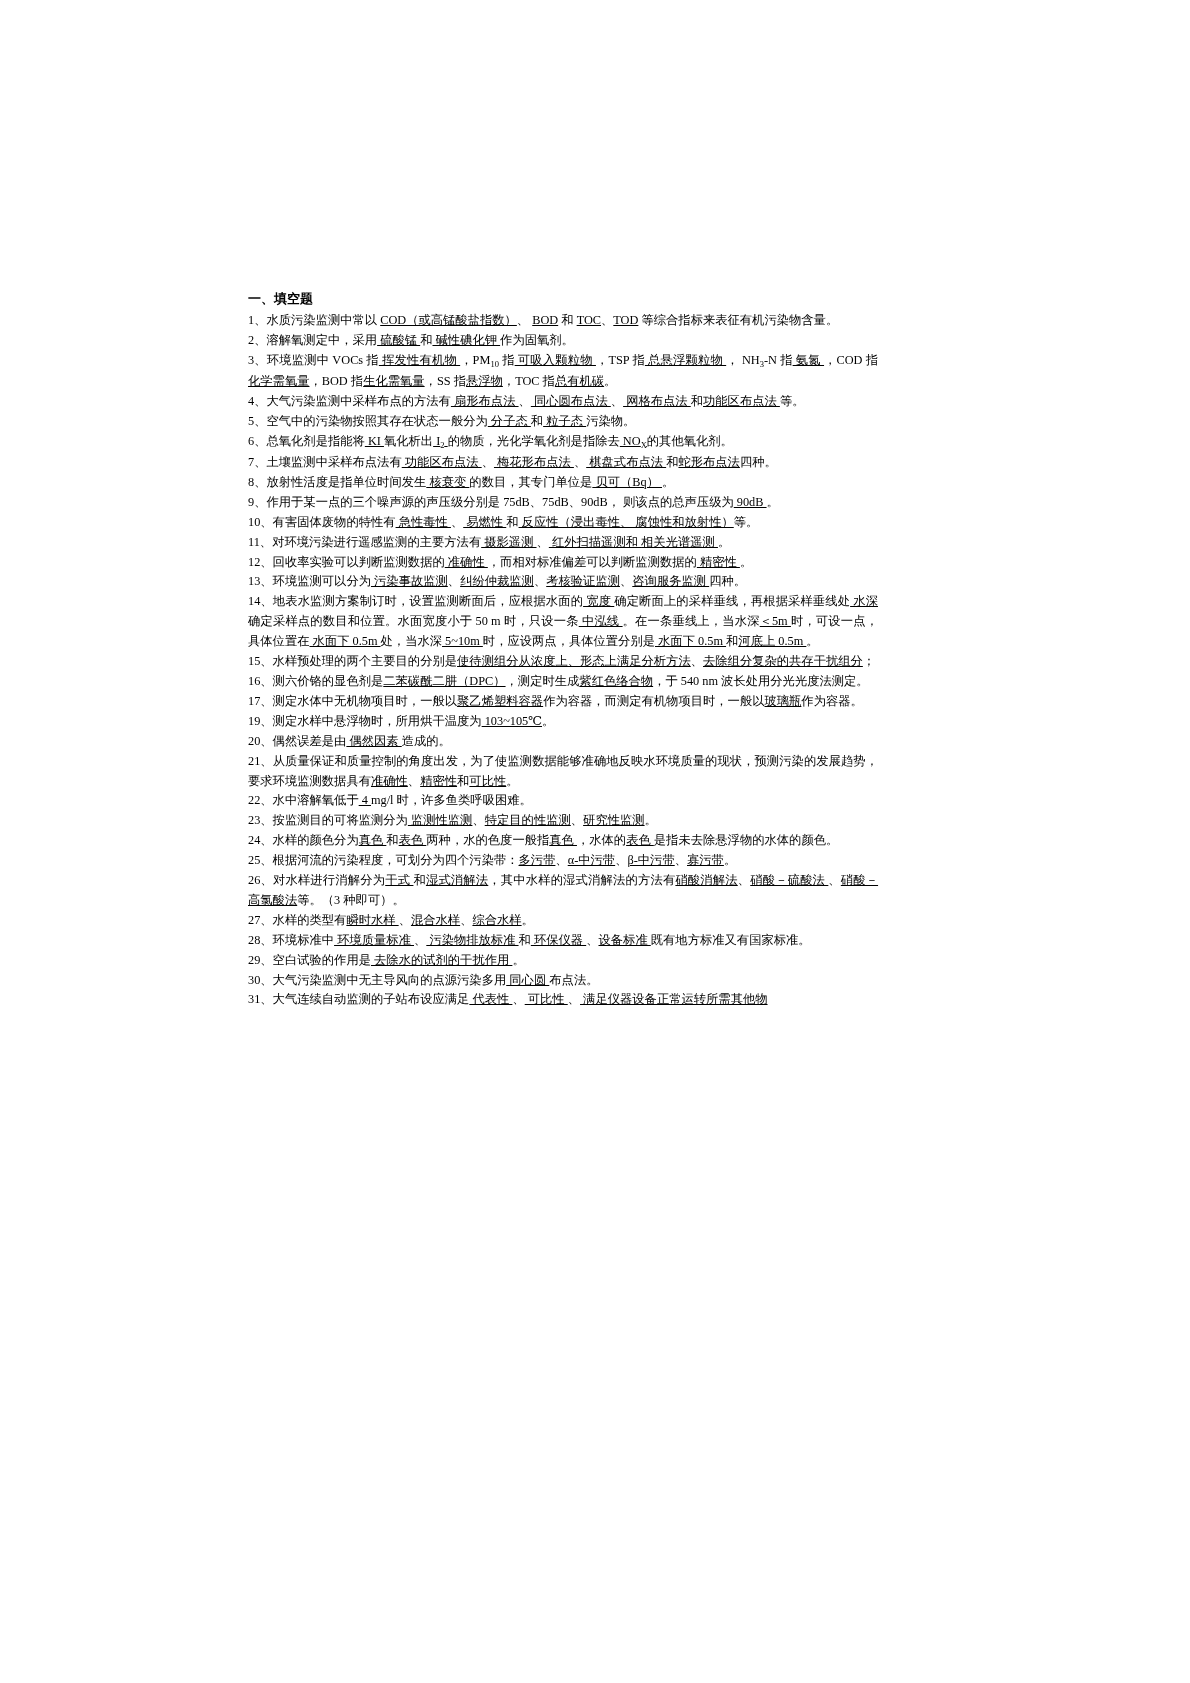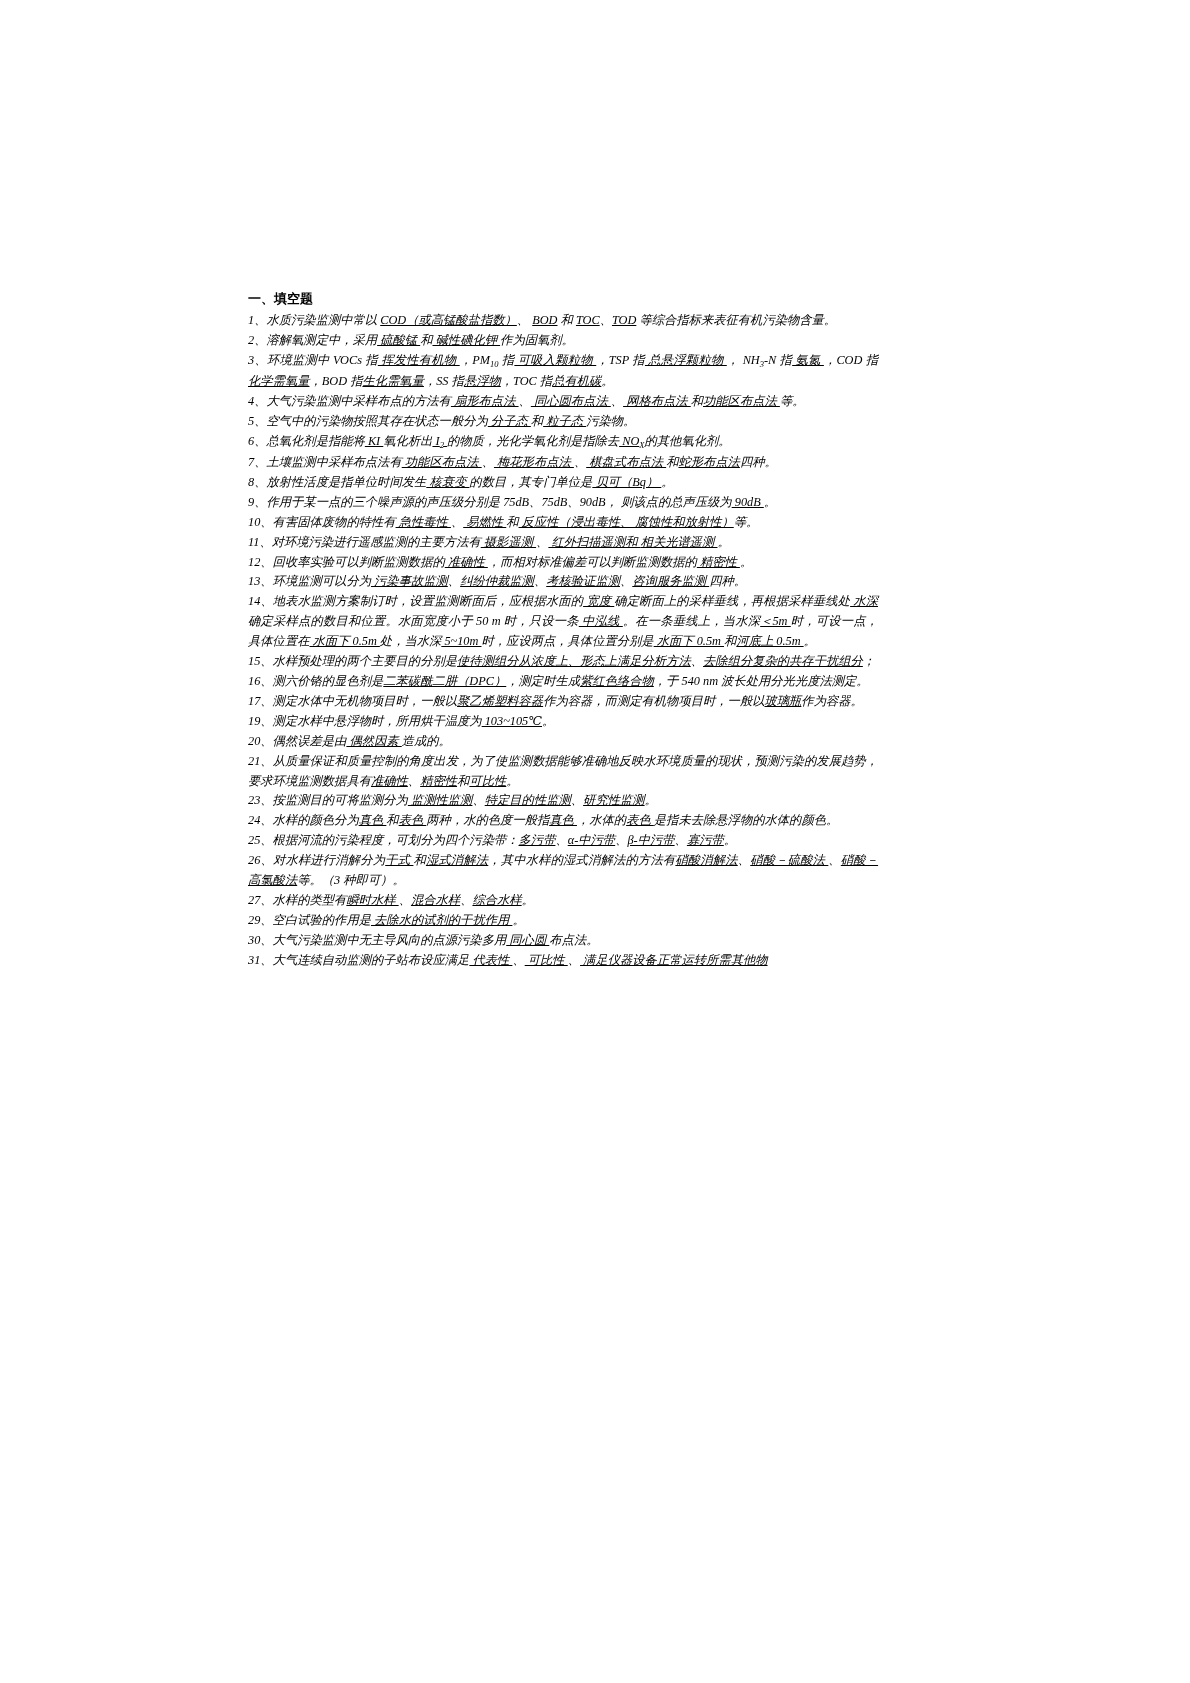--- a/index.html
+++ b/index.html
@@ -34,21 +34,20 @@
   .title {
     font-weight: bold;
     font-size: 13px;
     margin-bottom: 2px;
     font-family: "Liberation Sans", "DejaVu Sans", sans-serif;
   }
   p.item {
     margin: 0;
     padding: 0;
     text-indent: 0;
-    font-style: italic;
   }
   sub {
     font-size: 8.5px;
     vertical-align: sub;
     margin-top: 12px;
   }
 </style>
 </head>
 <body>
 
@@ -69,23 +68,25 @@
         <p class="item">11、对环境污染进行遥感监测的主要方法有<u> 摄影遥测 </u>、<u> 红外扫描遥测和 </u><u>相关光谱遥测 </u>。</p>
         <p class="item">12、回收率实验可以判断监测数据的<u> 准确性 </u>，而相对标准偏差可以判断监测数据的<u> 精密性 </u>。</p>
         <p class="item">13、环境监测可以分为<u> 污染事故监测</u>、<u>纠纷仲裁监测</u>、<u>考核验证监测</u>、<u>咨询服务监测 </u>四种。</p>
         <p class="item">14、地表水监测方案制订时，设置监测断面后，应根据水面的<u> 宽度 </u>确定断面上的采样垂线，再根据采样垂线处<u> 水深 </u>确定采样点的数目和位置。水面宽度小于 50 m 时，只设一条<u> 中泓线 </u>。在一条垂线上，当水深<u>＜5m </u>时，可设一点，具体位置在<u> 水面下 0.5m </u>处，当水深<u> 5~10m </u>时，应设两点，具体位置分别是<u> 水面下 0.5m </u>和<u>河底上 0.5m </u>。</p>
         <p class="item">15、水样预处理的两个主要目的分别是<u>使待测组分从浓度上、形态上满足分析方法</u>、<u>去除组分复杂的共存干扰组分</u>；</p>
         <p class="item">16、测六价铬的显色剂是<u>二苯碳酰二肼（DPC）</u>，测定时生成<u>紫红色络合物</u>，于 540 nm 波长处用分光光度法测定。</p>
         <p class="item">17、测定水体中无机物项目时，一般以<u>聚乙烯塑料容器</u>作为容器，而测定有机物项目时，一般以<u>玻璃瓶</u>作为容器。</p>
         <p class="item">19、测定水样中悬浮物时，所用烘干温度为<u> 103~105℃</u>。</p>
         <p class="item">20、偶然误差是由<u> 偶然因素 </u>造成的。</p>
         <p class="item">21、从质量保证和质量控制的角度出发，为了使监测数据能够准确地反映水环境质量的现状，预测污染的发展趋势，要求环境监测数据具有<u>准确性</u>、<u>精密性</u>和<u>可比性</u>。</p>
+        <p class="item">22、水中溶解氧低于<u> 4 </u> mg/l 时，许多鱼类呼吸困难。</p>
         <p class="item">23、按监测目的可将监测分为<u> 监测性监测</u>、<u>特定目的性监测</u>、<u>研究性监测</u>。</p>
         <p class="item">24、水样的颜色分为<u>真色 </u>和<u>表色 </u>两种，水的色度一般指<u>真色 </u>，水体的<u>表色 </u>是指未去除悬浮物的水体的颜色。</p>
         <p class="item">25、根据河流的污染程度，可划分为四个污染带：<u>多污带</u>、<u>α-中污带</u>、<u>β-中污带</u>、<u>寡污带</u>。</p>
         <p class="item">26、对水样进行消解分为<u>干式 </u>和<u>湿式消解法</u>，其中水样的湿式消解法的方法有<u>硝酸消解法</u>、<u>硝酸－硫酸法 </u>、<u>硝酸－高氯酸法</u>等。（3 种即可）。</p>
         <p class="item">27、水样的类型有<u>瞬时水样 </u>、<u>混合水样</u>、<u>综合水样</u>。</p>
+        <p class="item">28、环境标准中<u> 环境质量标准 </u>、<u> 污染物排放标准 </u>和<u> 环保仪器 </u>、<u>设备标准 </u>既有地方标准又有国家标准。</p>
         <p class="item">29、空白试验的作用是<u> 去除水的试剂的干扰作用 </u>。</p>
         <p class="item">30、大气污染监测中无主导风向的点源污染多用<u> 同心圆 </u>布点法。</p>
         <p class="item">31、大气连续自动监测的子站布设应满足<u> 代表性 </u>、<u> 可比性 </u>、<u> 满足仪器设备正常运转所需其他物</u></p>
       </div>
   </div>
 </div>
 
 </body></html>

